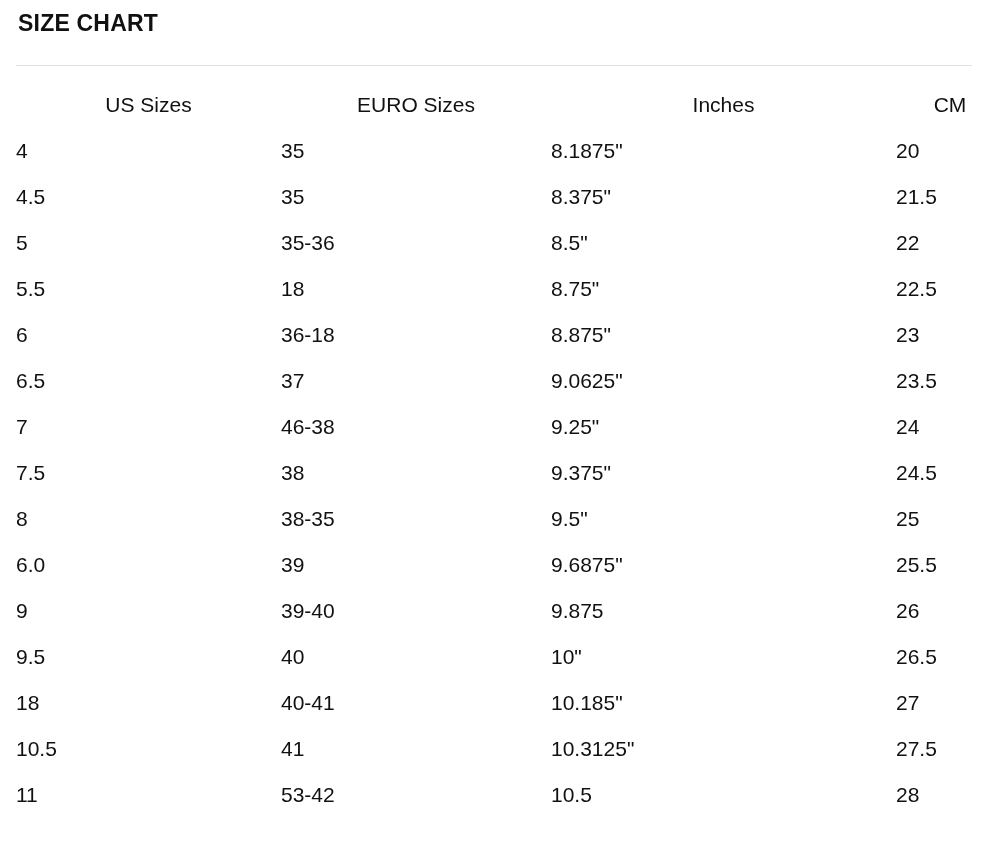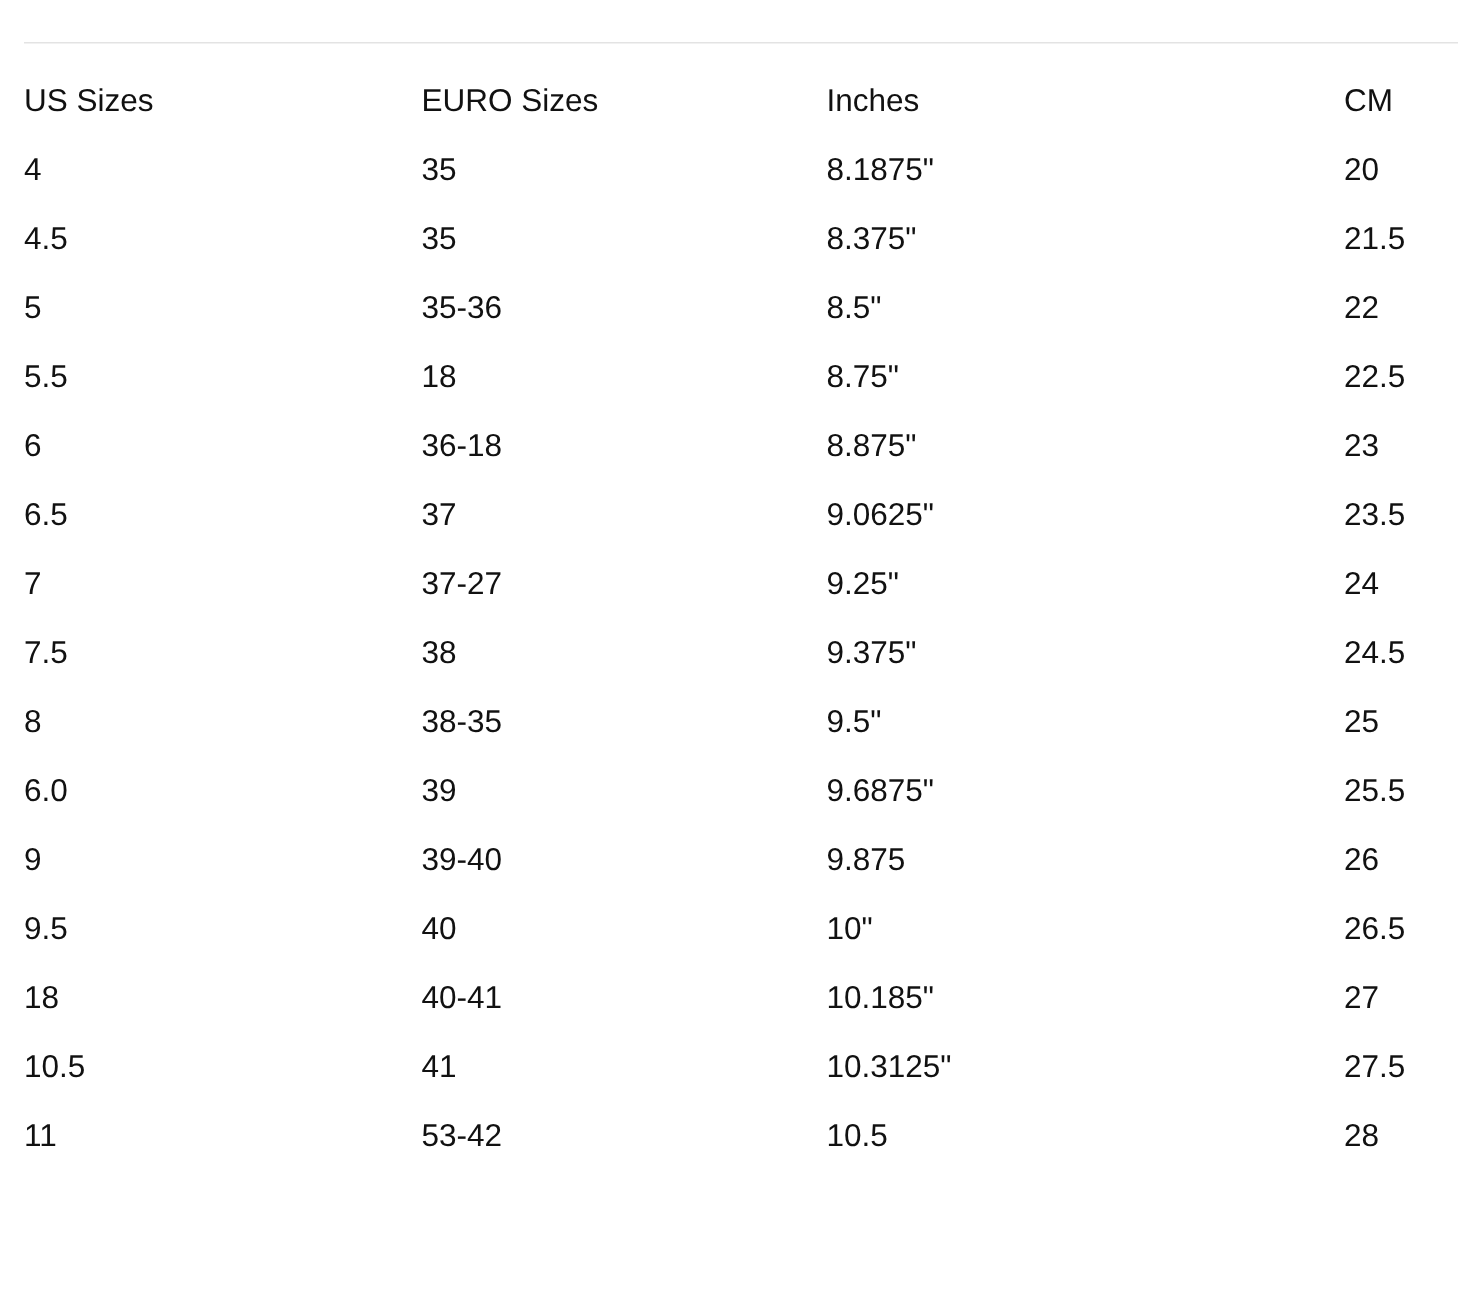--- a/index.html
+++ b/index.html
@@ -44,32 +44,34 @@
     text-align: left;
     font-size: 21px;
     font-weight: normal;
     color: #111111;
     padding: 11px 0 11px 0;
     vertical-align: middle;
     white-space: nowrap;
   }
   table.size-table th {
     font-weight: normal;
+    text-align: center;
   }
   .col-us   { width: 265px; padding-left: 2px !important; }
   .col-euro { width: 270px; padding-left: 2px !important; }
   .col-in   { width: 345px; padding-left: 2px !important; }
   .col-cm   { width: 108px; padding-left: 2px !important; }
   .cm-cell  { padding-left: 2px; }
   .cm-head  { padding-left: 2px; }
 </style>
 </head>
 <body>
 
 <div class="page">
+  <h1 class="page-title">SIZE CHART</h1>
   <hr class="title-rule">
 
   <table class="size-table">
     <colgroup>
       <col class="col-us">
       <col class="col-euro">
       <col class="col-in">
       <col class="col-cm">
     </colgroup>
     <thead>
@@ -112,21 +114,21 @@
         <td class="cm-cell">23</td>
       </tr>
       <tr>
         <td>6.5</td>
         <td>37</td>
         <td>9.0625"</td>
         <td class="cm-cell">23.5</td>
       </tr>
       <tr>
         <td>7</td>
-        <td>37-27</td>
+        <td>46-38</td>
         <td>9.25"</td>
         <td class="cm-cell">24</td>
       </tr>
       <tr>
         <td>7.5</td>
         <td>38</td>
         <td>9.375"</td>
         <td class="cm-cell">24.5</td>
       </tr>
       <tr>

